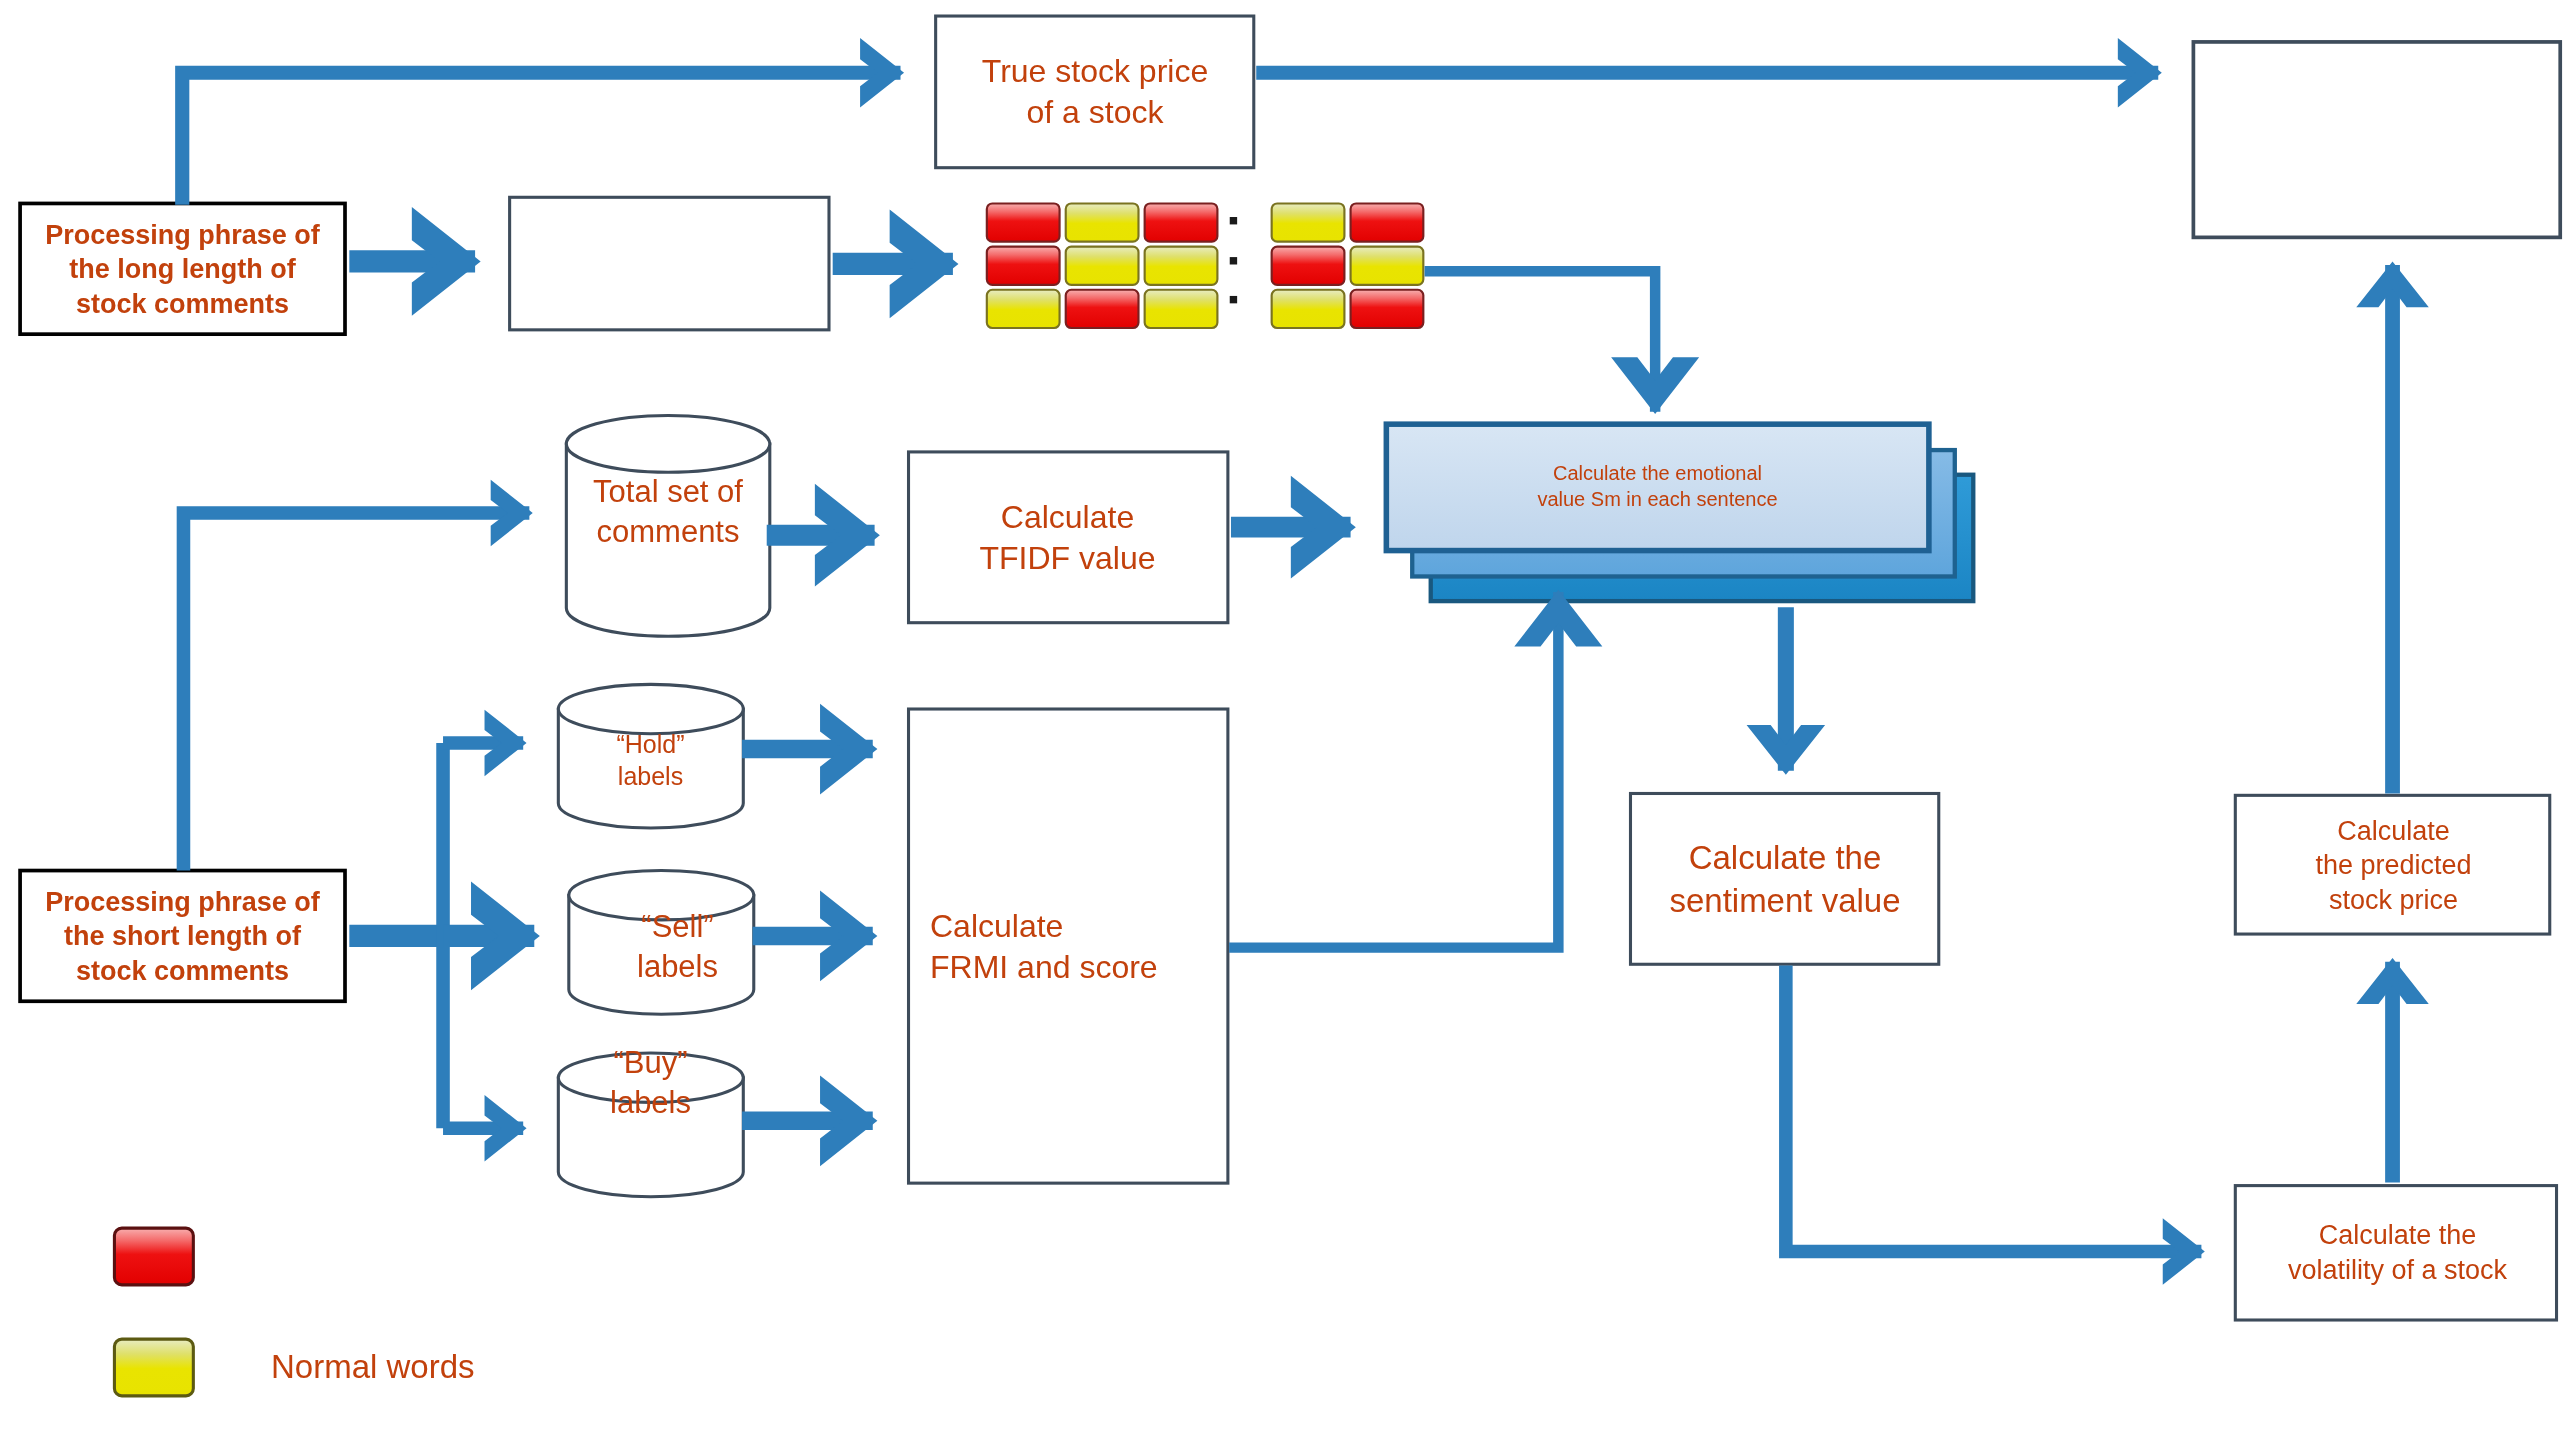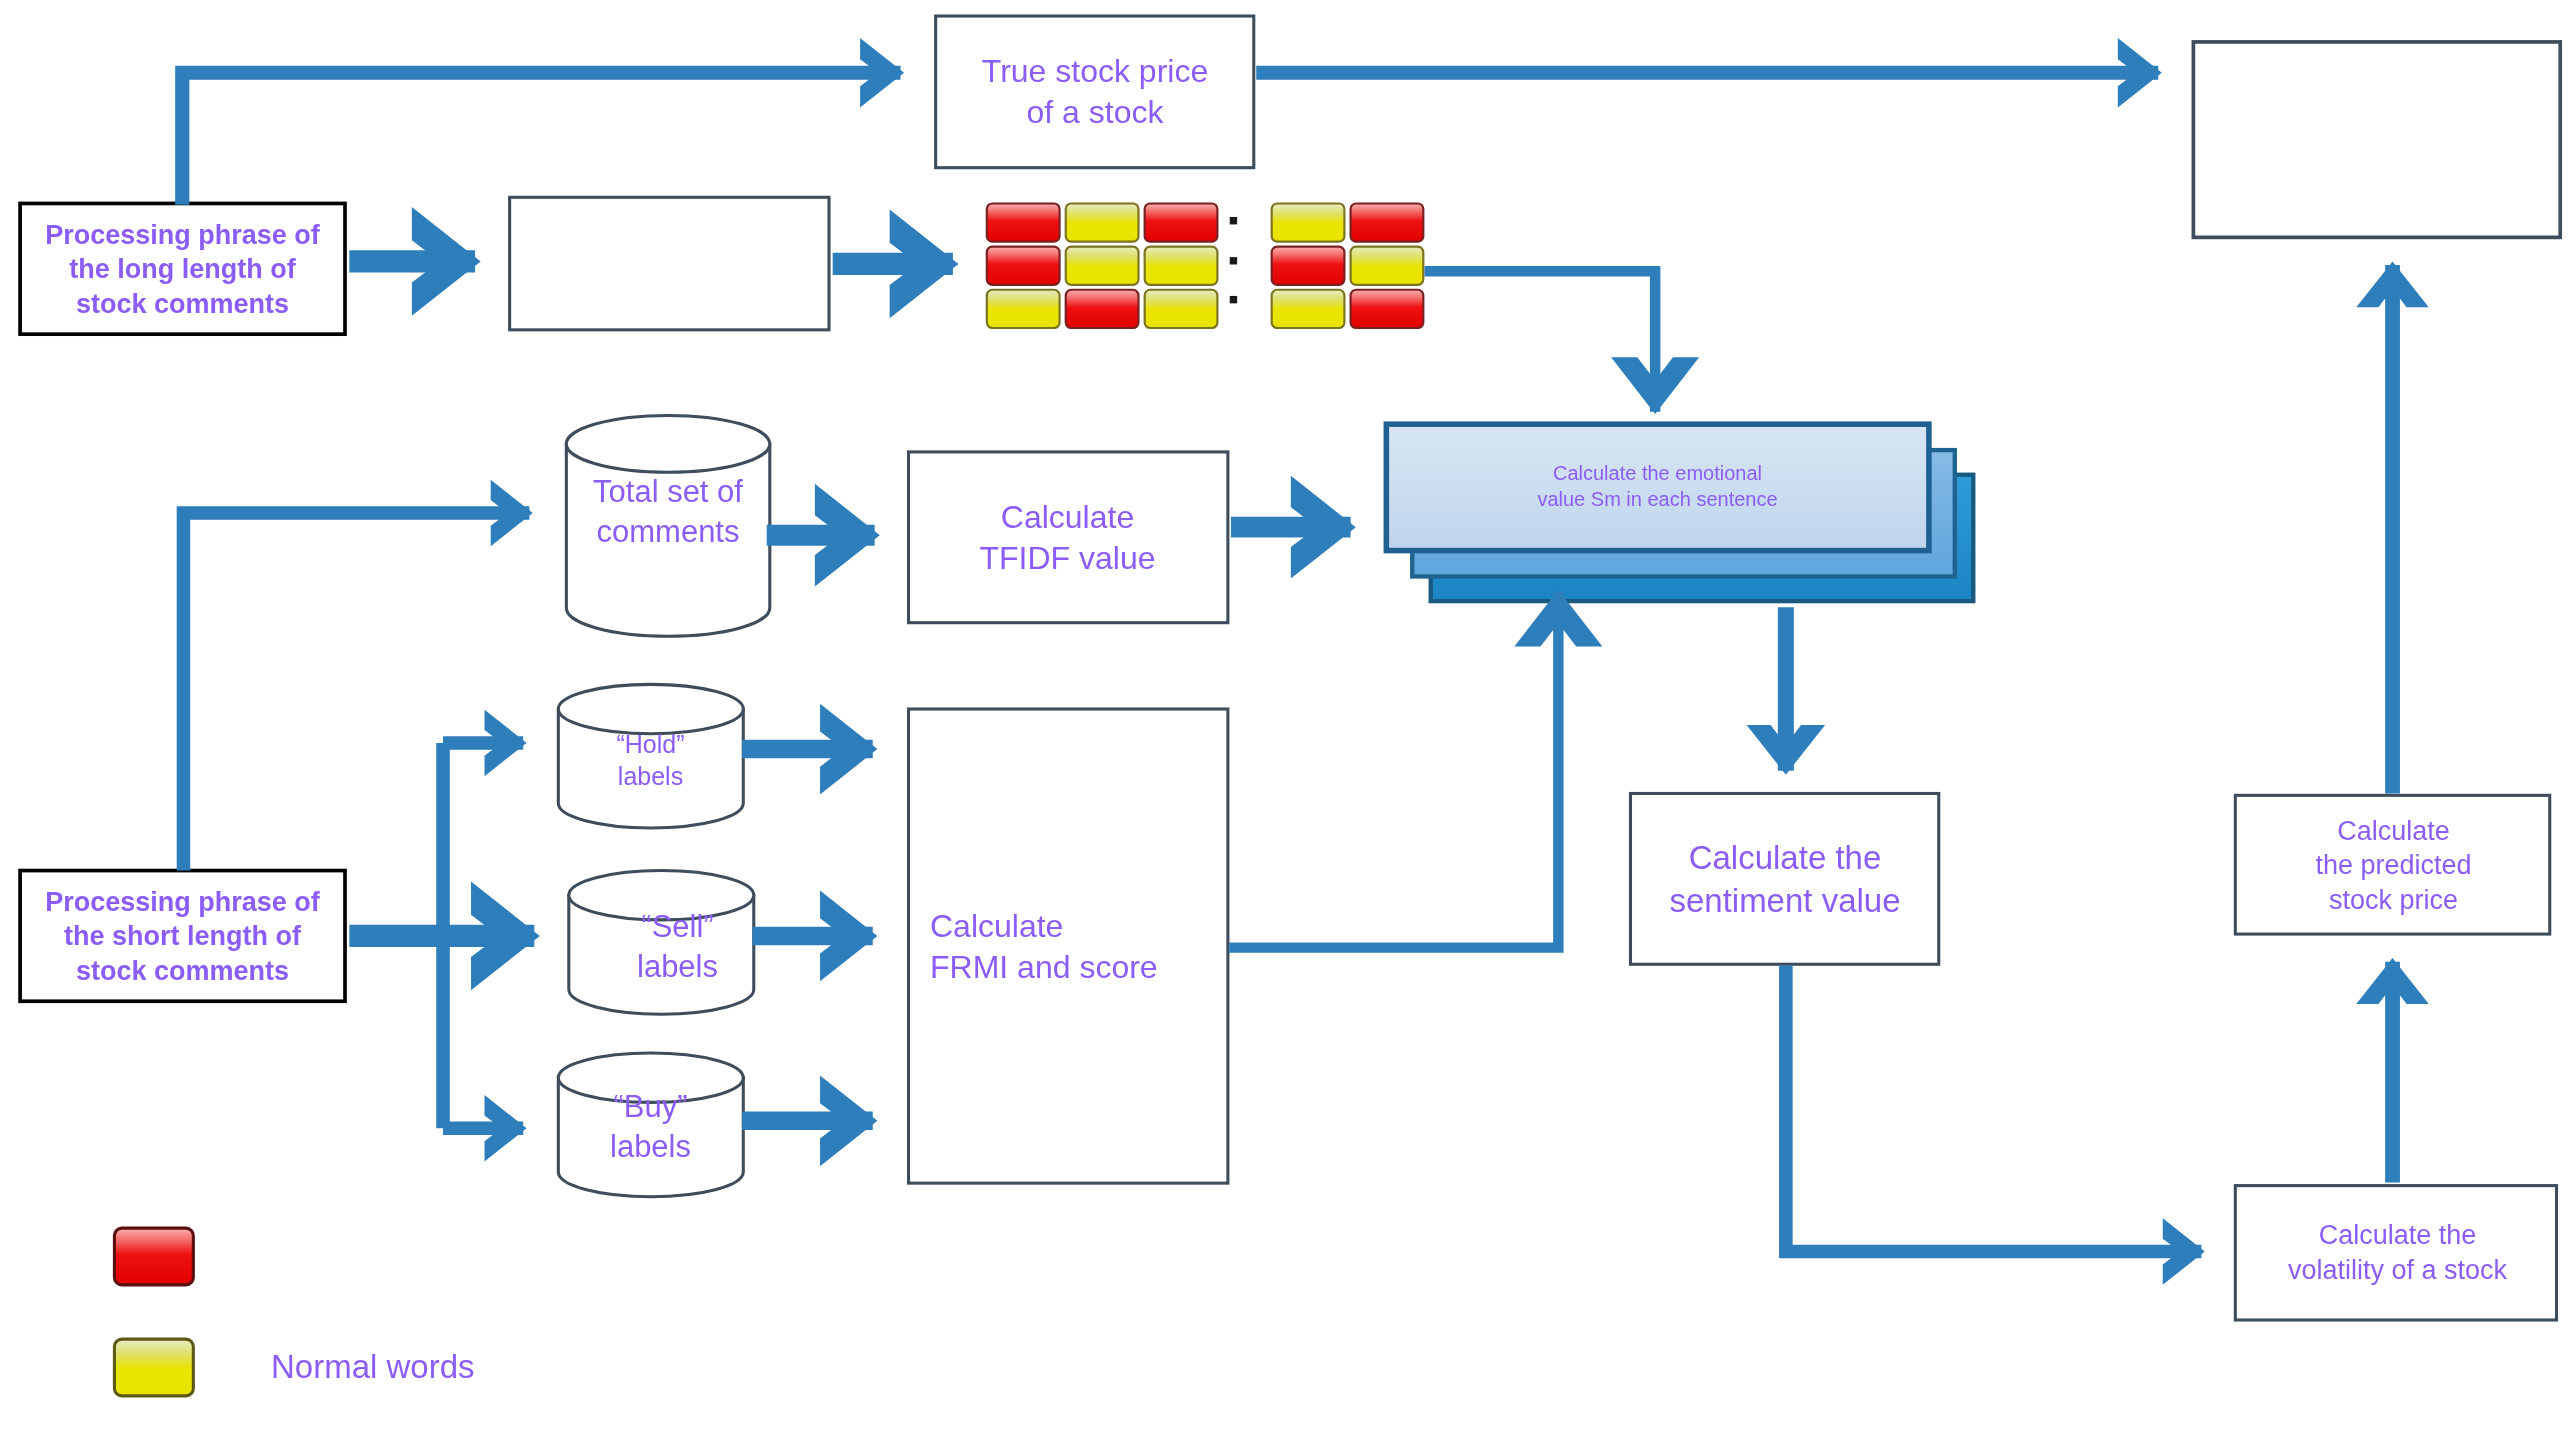--- a/index.html
+++ b/index.html
@@ -16,21 +16,21 @@
     font-family: "Liberation Sans", sans-serif;
   }
   #stage svg { position: absolute; top: 0; left: 0; }
 
   .node-text {
     position: absolute;
     display: flex;
     align-items: center;
     justify-content: center;
     text-align: center;
-    color: #8b5cf6;
+    color: #c2410c;
     line-height: 1.28;
     pointer-events: none;
     white-space: pre-line;
   }
   .t-bold { font-weight: bold; }
   .t-left { justify-content: flex-start; text-align: left; }
 </style>
 </head>
 <body>
 
@@ -268,20 +268,20 @@
   <div class="node-text t-bold" style="left:20px; top:871px; width:325px; height:131px; font-size:27px;">Processing phrase of
 the short length of
 stock comments</div>
 
   <div class="node-text" style="left:558px; top:710px; width:185px; height:99px; font-size:25px;">“Hold”
 labels</div>
 
   <div class="node-text" style="left:569px; top:897px; width:185px; height:99px; font-size:31px;margin-left:16px;">“Sell”
 labels</div>
 
-  <div class="node-text" style="left:558px; top:1077px; width:185px; height:99px; font-size:31px;">“Buy”
+  <div class="node-text" style="left:558px; top:1033px; width:185px; height:99px; font-size:31px;">“Buy”
 labels</div>
 
 
   <div class="node-text t-left" style="left:271px; top:1339px; width:370px; height:57px; font-size:33px;">Normal words</div>
 
 </div>
 
 
 </body></html>

